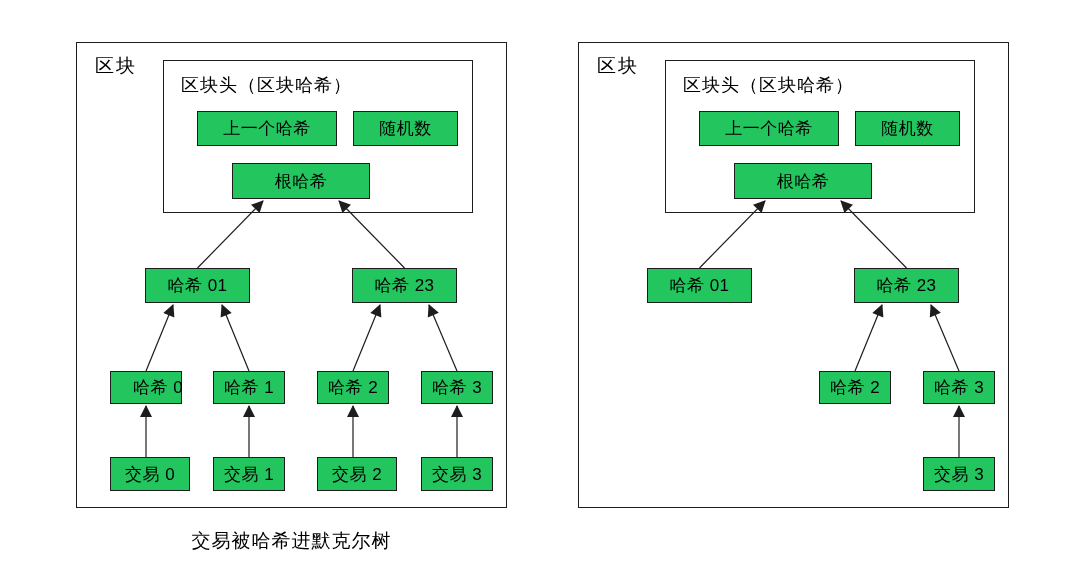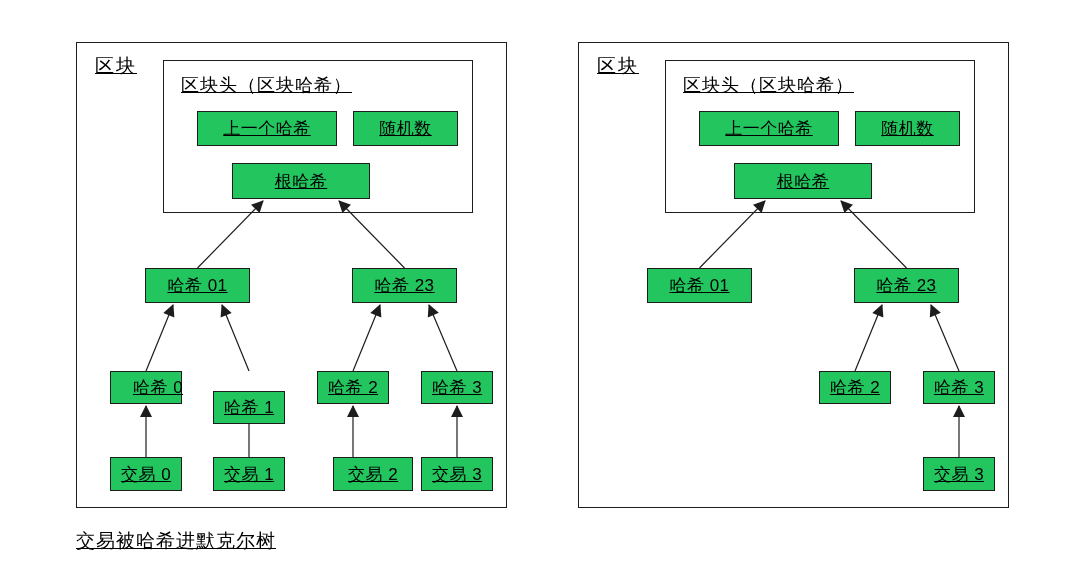--- a/index.html
+++ b/index.html
@@ -9,21 +9,21 @@
   }
   .canvas {
     position: relative;
     width: 1080px;
     height: 578px;
     background: #ffffff;
     font-family: "Liberation Sans", sans-serif;
     color: #000000;
     overflow: hidden;
   }
-  .abs { position: absolute; box-sizing: border-box; text-decoration: underline; }
+  .abs { position: absolute; box-sizing: border-box; }
   .outline {
     border: 1.5px solid #1d1d1d;
     background: transparent;
   }
   .box {
     border: 1.4px solid #1d1d1d;
     background: #22c55e;
     display: flex;
     align-items: center;
     justify-content: center;
@@ -34,20 +34,21 @@
   .block-label {
     font-size: 19px;
     letter-spacing: 2px;
   }
   .header-title {
     font-size: 18px;
     letter-spacing: 1px;
     white-space: nowrap;
   }
   .caption {
+    text-align: center;
     font-size: 19px;
     letter-spacing: 1px;
   }
   .arrow-layer {
     position: absolute;
     left: 0; top: 0;
     width: 1080px;
     height: 578px;
     pointer-events: none;
   }
@@ -93,27 +94,27 @@
   <div class="abs header-title" style="left:181px; top:73px;">区块头（区块哈希）</div>
 
   <div class="abs box" style="left:197px; top:111px; width:140px; height:35px;">上一个哈希</div>
   <div class="abs box" style="left:353px; top:111px; width:105px; height:35px;">随机数</div>
   <div class="abs box" style="left:232px; top:163px; width:138px; height:36px;">根哈希</div>
 
   <div class="abs box" style="left:145px; top:268px; width:105px; height:35px;">哈希 01</div>
   <div class="abs box" style="left:352px; top:268px; width:105px; height:35px;">哈希 23</div>
 
   <div class="abs box" style="left:110px; top:371px; width:72px; height:33px;padding-left:24px;">哈希 0</div>
-  <div class="abs box" style="left:213px; top:371px; width:72px; height:33px;margin-top:20px;">哈希 1</div>
+  <div class="abs box" style="left:213px; top:371px; width:72px; height:33px;">哈希 1</div>
   <div class="abs box" style="left:317px; top:371px; width:72px; height:33px;">哈希 2</div>
   <div class="abs box" style="left:421px; top:371px; width:72px; height:33px;">哈希 3</div>
 
-  <div class="abs box" style="left:110px; top:457px; width:72px; height:34px;">交易 0</div>
+  <div class="abs box" style="left:110px; top:457px; width:80px; height:34px;">交易 0</div>
   <div class="abs box" style="left:213px; top:457px; width:72px; height:34px;">交易 1</div>
-  <div class="abs box" style="left:317px; top:457px; width:80px; height:34px;margin-left:16px;">交易 2</div>
+  <div class="abs box" style="left:317px; top:457px; width:80px; height:34px;">交易 2</div>
   <div class="abs box" style="left:421px; top:457px; width:72px; height:34px;">交易 3</div>
 
   <div class="abs caption" style="left:76px; top:528px; width:431px;">交易被哈希进默克尔树</div>
 
   <div class="abs outline" style="left:578px; top:42px; width:431px; height:466px;"></div>
   <div class="abs block-label" style="left:597px; top:53px;">区块</div>
 
   <div class="abs outline" style="left:665px; top:60px; width:310px; height:153px;"></div>
   <div class="abs header-title" style="left:683px; top:73px;">区块头（区块哈希）</div>
 

